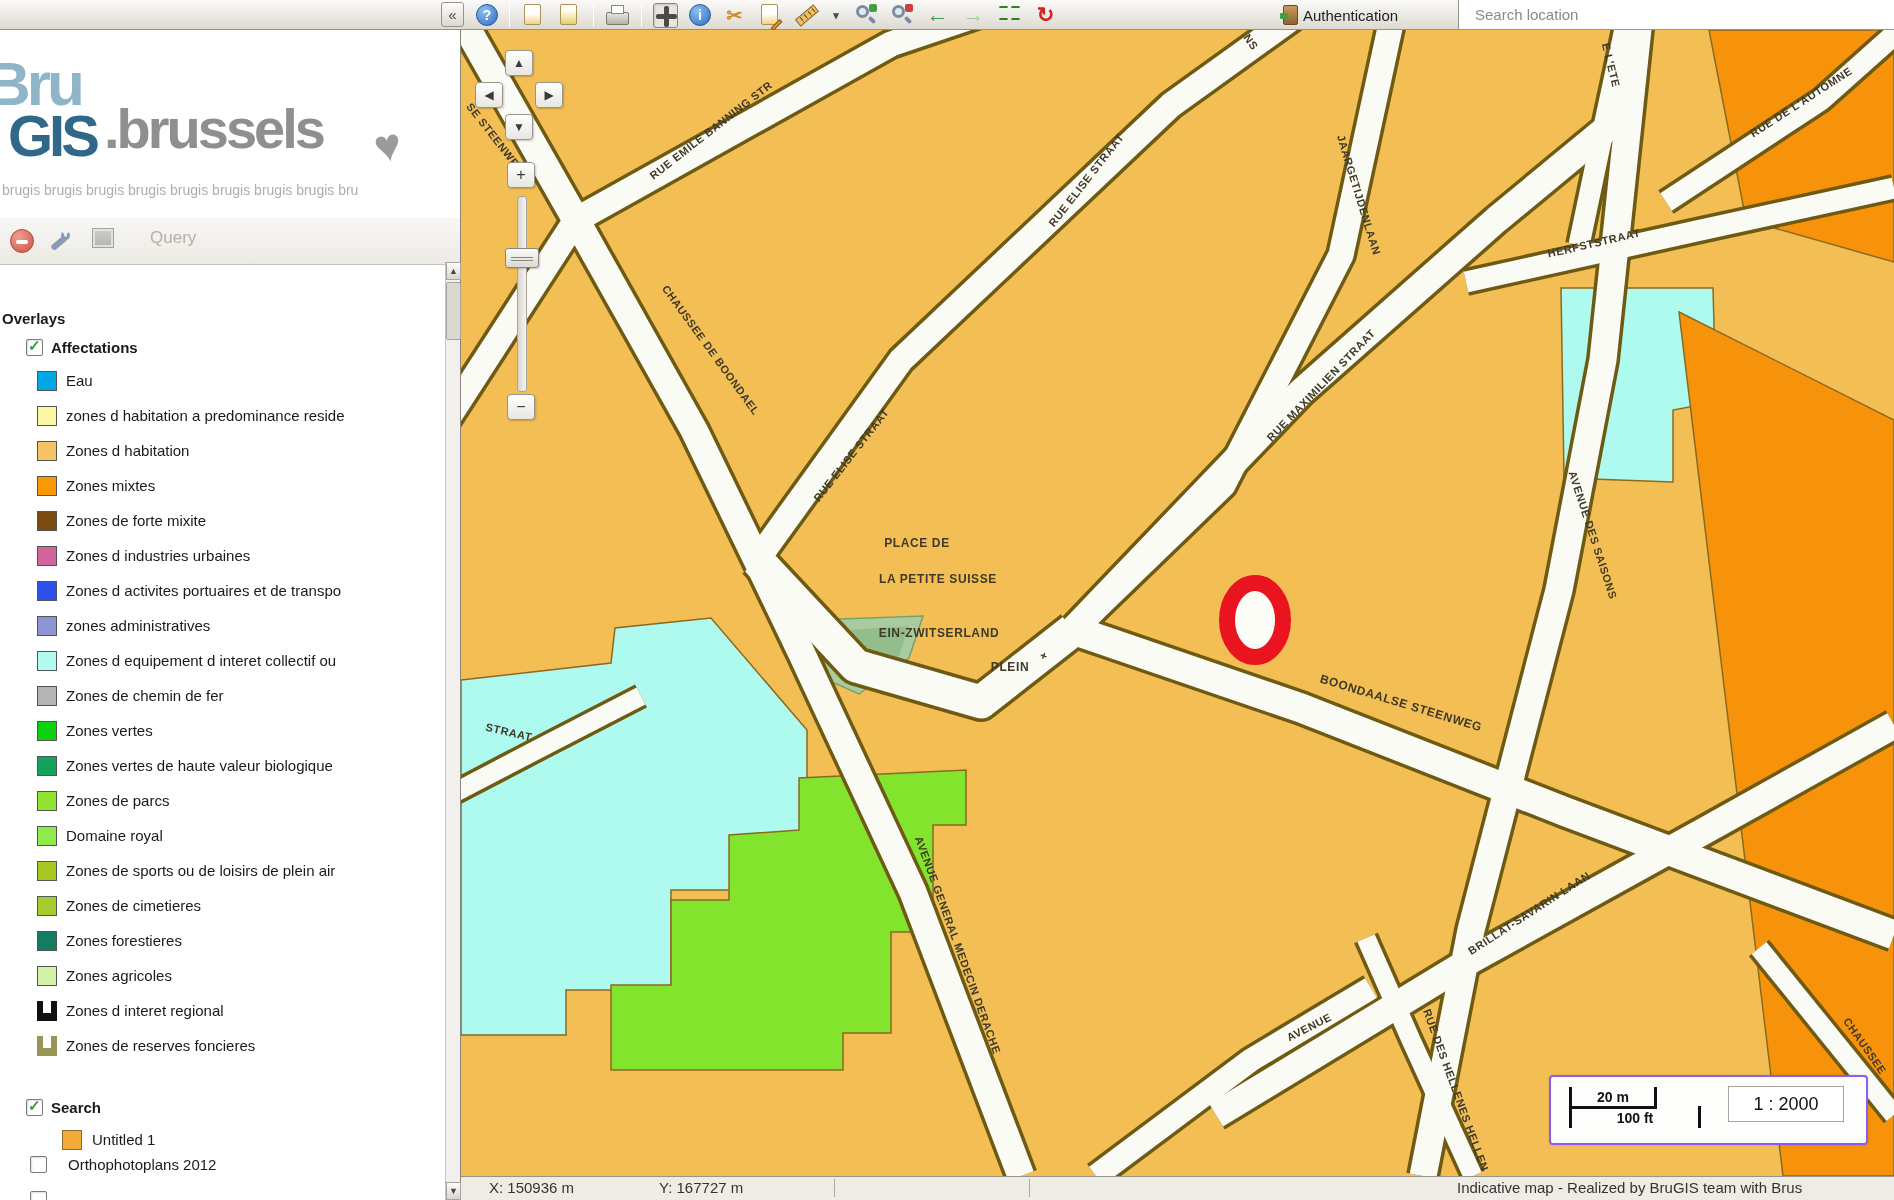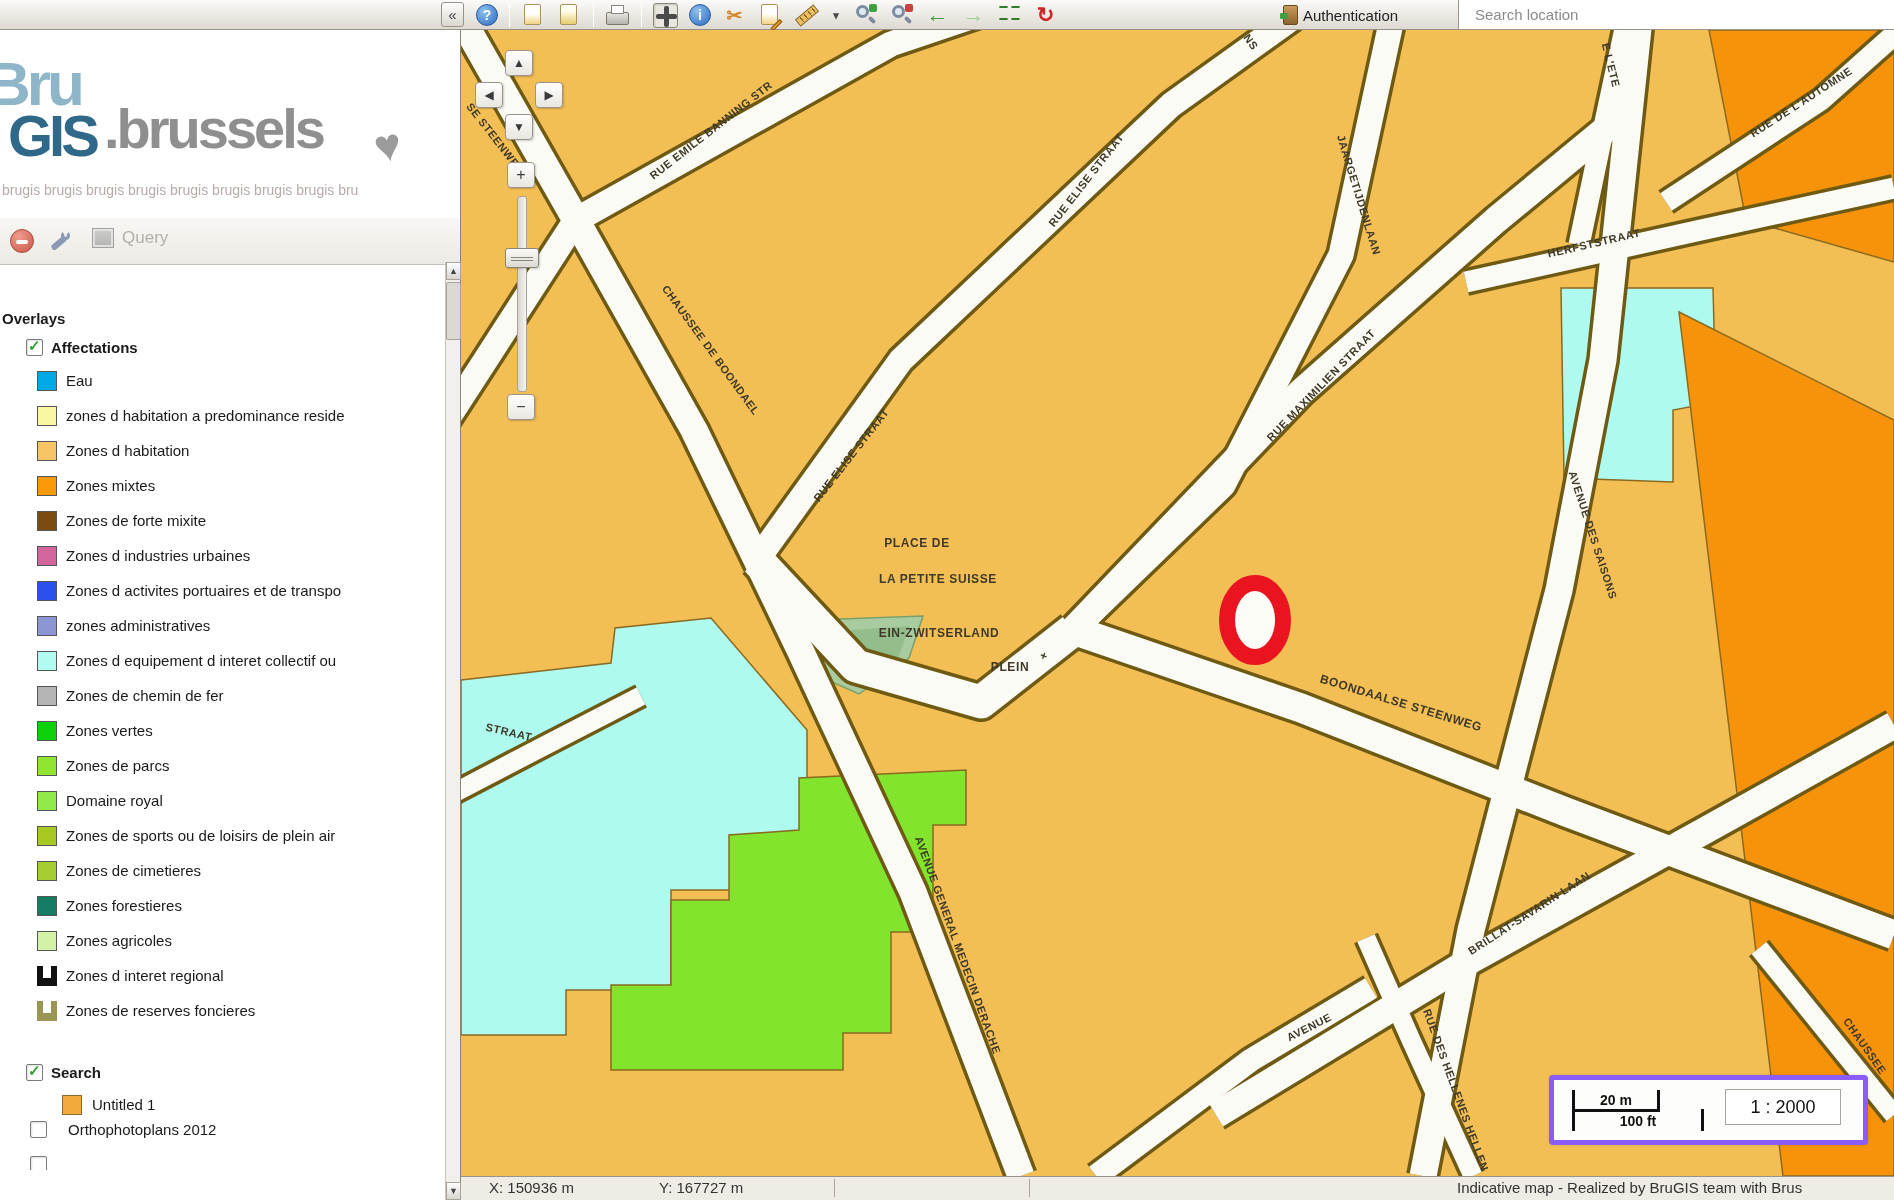--- a/index.html
+++ b/index.html
@@ -70,21 +70,21 @@
   #query-bar{position:relative;height:47px;background:linear-gradient(#f8f7f4,#eceae4);border-bottom:1px solid #c5c1b8;}
   #btn-remove{position:absolute;left:10px;top:11px;width:24px;height:24px;border-radius:50%;
     background:radial-gradient(circle at 35% 30%,#f0907e,#c23a2a);border:1px solid #a02a1a;opacity:.85;cursor:pointer;}
   #btn-remove:after{content:"";position:absolute;left:5px;top:10px;width:12px;height:4px;background:#fff;border-radius:2px;}
   #btn-wrench{position:absolute;left:48px;top:13px;width:22px;height:22px;cursor:pointer;}
   #btn-wrench .w-bar{position:absolute;left:2px;top:9px;width:18px;height:6px;background:#8a9ab5;border-radius:3px;transform:rotate(-40deg);}
   #btn-wrench .w-ring{position:absolute;right:0;top:0;width:9px;height:9px;border:3px solid #8a9ab5;border-radius:50%;border-top-color:transparent;}
   #btn-query{position:absolute;left:92px;top:10px;display:flex;align-items:center;gap:8px;cursor:default;}
   #query-icon{width:22px;height:20px;background:linear-gradient(#b5b5b5,#8c8c8c);border:1px solid #6e6e6e;
     box-shadow:inset 0 0 0 2px #d8d8d8;opacity:.6;}
-  #query-label{font-size:17px;color:#b3b0a8;}
+  #query-label{font-size:17px;color:#b3b0a8;margin-left:28px;}
   #tree{position:absolute;left:0;top:270px;width:445px;bottom:0;overflow:hidden;background:#fff;font-size:15px;color:#1a1a1a;}
   #overlays-label{margin:10px 0 4px 2px;font-weight:bold;}
   .group-row{display:flex;align-items:center;gap:8px;padding-left:26px;height:32px;cursor:pointer;}
   .group-label{font-weight:bold;}
   .checkbox{width:17px;height:17px;background:#fff;border:1px solid #7a7a7a;border-radius:2px;
     box-shadow:inset 1px 1px 2px #0002;position:relative;flex:none;cursor:pointer;}
   .checkbox.checked:after{content:"✓";position:absolute;left:1px;top:-3px;font-size:15px;font-weight:bold;color:#2e9e2e;}
   .legend-row{display:flex;align-items:center;gap:9px;padding-left:37px;height:35px;white-space:nowrap;cursor:default;}
   .swatch{width:20px;height:20px;border:1px solid #555;flex:none;}
   .swatch.u{background:#fff;border:none;}
@@ -113,21 +113,21 @@
   .nav-btn{position:absolute;width:28px;height:26px;background:linear-gradient(#ffffff,#e8e6e0);
     border:1px solid #9a958c;border-radius:4px;color:#3a3a3a;font-size:12px;text-align:center;line-height:24px;
     box-shadow:1px 1px 2px #0003;cursor:pointer;}
   #zoom-track{position:absolute;left:56px;top:166px;width:10px;height:196px;background:linear-gradient(90deg,#d8d5ce,#f5f4f0);
     border:1px solid #a8a49a;border-radius:3px;cursor:pointer;}
   #zoom-thumb{position:absolute;left:44px;top:218px;width:34px;height:20px;background:linear-gradient(#fbfbf9,#dcd9d2);
     border:1px solid #8a857a;border-radius:3px;box-shadow:1px 1px 2px #0003;cursor:grab;}
   #zoom-thumb:after{content:"";position:absolute;left:5px;top:8px;width:22px;height:1px;background:#8a857a;box-shadow:0 3px 0 #8a857a;}
   
   #scale-panel{position:absolute;left:1088px;top:1045px;width:319px;height:70px;background:#fdfdfb;
-    border:5px solid #8b5cf6;border-radius:4px;box-shadow:0 0 3px #0002;padding-left:13px;}
+    border:2px solid #8b5cf6;border-radius:4px;box-shadow:0 0 3px #0002;padding-left:13px;}
   #scalebar{position:absolute;left:18px;top:10px;color:#111;font-size:14px;font-weight:bold;}
   #sb-m{width:88px;height:22px;border-left:3px solid #111;border-right:3px solid #111;border-bottom:3px solid #111;
     text-align:center;line-height:20px;}
   #sb-ft{width:132px;height:22px;border-left:3px solid #111;border-right:3px solid #111;margin-top:-3px;
     text-align:center;line-height:24px;}
   #scale-ratio{position:absolute;right:22px;top:9px;width:116px;height:36px;background:#fff;border:1px solid #a8a49e;
     font-size:18px;color:#111;text-align:center;line-height:34px;}
 
   
   #statusbar{position:absolute;left:461px;top:1176px;width:1433px;height:39px;background:#efece6;
@@ -265,20 +265,24 @@
           <span class="swatch" style="background: rgb(178, 251, 240);"></span>
           <span>Zones d equipement d interet collectif ou</span>
         </div>
         <div class="legend-row">
           <span class="swatch" style="background: rgb(180, 180, 180);"></span>
           <span>Zones de chemin de fer</span>
         </div>
         <div class="legend-row">
           <span class="swatch" style="background: rgb(11, 210, 11);"></span>
           <span>Zones vertes</span>
+        </div>
+        <div class="legend-row">
+          <span class="swatch" style="background: rgb(18, 163, 91);"></span>
+          <span>Zones vertes de haute valeur biologique</span>
         </div>
         <div class="legend-row">
           <span class="swatch" style="background: rgb(143, 229, 47);"></span>
           <span>Zones de parcs</span>
         </div>
         <div class="legend-row">
           <span class="swatch" style="background: rgb(144, 234, 76);"></span>
           <span>Domaine royal</span>
         </div>
         <div class="legend-row">

